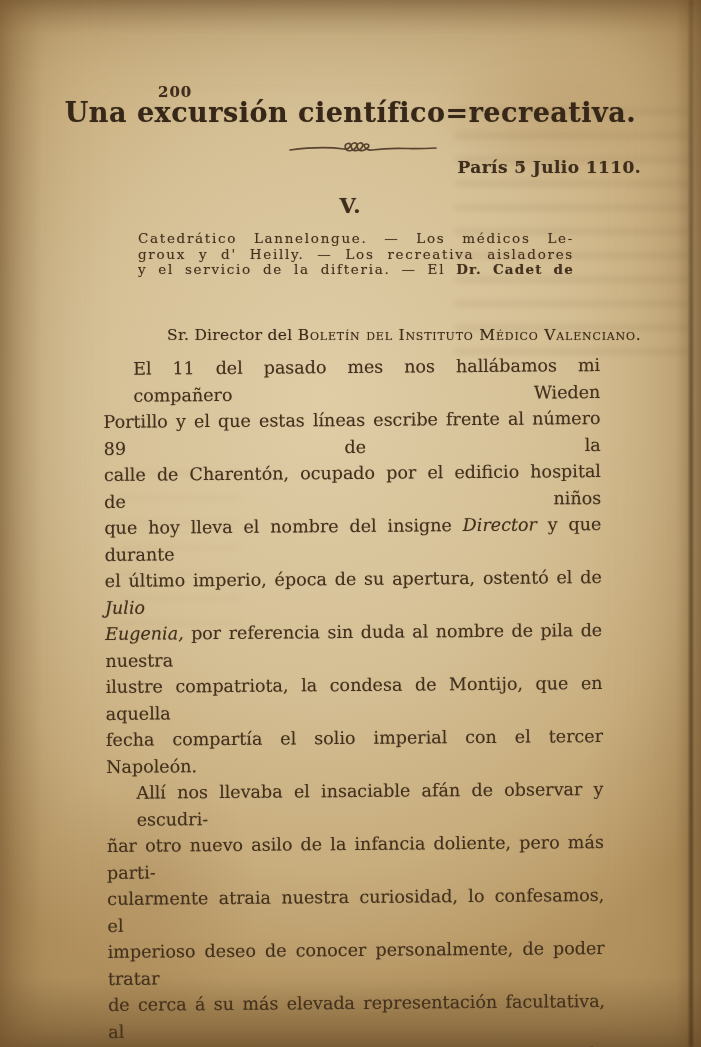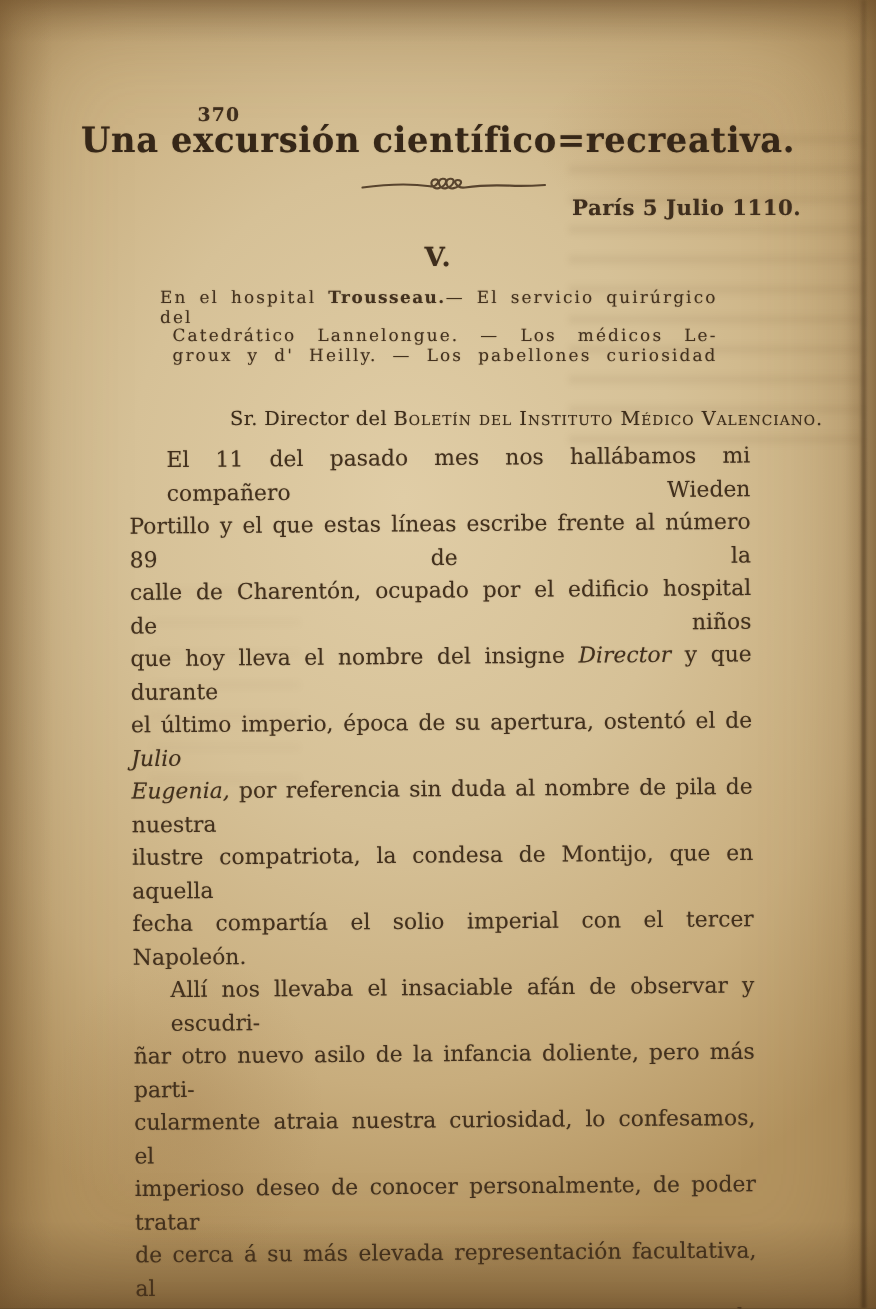--- a/index.html
+++ b/index.html
@@ -40,56 +40,56 @@
   .section-number{position:absolute;left:0;width:100%;top:193px;text-align:center;
     font-size:21px;font-weight:bold;letter-spacing:1px;}
 
   .summary{position:absolute;left:128px;top:231px;width:446px;
     font-size:13.5px;line-height:15.6px;letter-spacing:1.7px;color:#43311e;}
   .summary .sline{text-align:justify;text-align-last:justify;white-space:normal;}
   .summary .sline.cont{margin-left:10px;}
   .summary .sline.last{text-align-last:left;}
   .summary b{letter-spacing:1.2px;}
 
-  .salutation{position:absolute;left:184px;top:326px;font-size:15.5px;color:#3c2c1a;letter-spacing:.3px;}
+  .salutation{position:absolute;left:167px;top:326px;font-size:15.5px;color:#3c2c1a;letter-spacing:.3px;}
   .salutation .smallcaps{font-variant-caps:small-caps;letter-spacing:.8px;}
 
   .bodytext{position:absolute;left:103px;top:352px;width:497px;
     font-size:17.5px;line-height:26.5px;word-spacing:1.5px;color:#42301d;
     transform:rotate(-0.45deg);transform-origin:top right;}
   .bodyline{text-align:justify;text-align-last:justify;}
   .bodyline.indent{padding-left:30px;}
   .bodyline.nojust{text-align-last:left;}
 </style>
 </head>
 <body>
 
 <div id="page">
 
   <div class="smudge s1"></div>
   <div class="smudge s2"></div>
   <div class="bleed b1"></div>
   <div class="bleed b2"></div>
 
-  <div class="page-number ink">370</div>
+  <div class="page-number ink">200</div>
 
   <div class="title ink">Una excursión científico=recreativa.</div>
 
   <svg class="divider" width="150" height="22" viewBox="0 0 150 22">
     <path d="M2 12 C24 9 42 9 56 11 C62 12 65 5 60 5.5 C55 6 57 14 63 12.5 C69 11 71 4.5 66 5 C61 5.5 63 14 69 12.5 C75 11 77 4.5 72 5 C67 5.5 69 14 75 12.5 C81 11 83 6 78 6 C74 6 77 13 84 12 C94 10.5 108 10 120 10.5 C130 11 140 10.5 148 10" fill="none" stroke="#4a3622" stroke-width="1.7" stroke-linecap="round" opacity="0.9"></path>
   </svg>
 
   <div class="dateline ink">París 5 Julio 1110.</div>
 
   <div class="section-number ink">V.</div>
 
   <div class="summary ink" id="summary">
-      <div class="sline">En el hospital <b>Trousseau.</b>— El servicio quirúrgico del</div>
       <div class="sline cont">Catedrático Lannelongue. — Los médicos Le-</div>
-      <div class="sline cont">groux y d' Heilly. — Los pabellones curiosidad</div>
+      <div class="sline cont">groux y d' Heilly. — Los recreativa aisladores</div>
+      <div class="sline cont">y el servicio de la difteria. — El <b>Dr. Cadet de</b></div>
     </div>
 
   <div class="salutation ink">
     <span>Sr. Director del </span><span class="smallcaps">Boletín del Instituto Médico Valenciano.</span>
   </div>
 
   <div class="bodytext ink" id="bodytext">
       <div class="bodyline indent">El 11 del pasado mes nos hallábamos mi compañero Wieden</div>
       <div class="bodyline">Portillo y el que estas líneas escribe frente al número 89 de la</div>
       <div class="bodyline">calle de Charentón, ocupado por el edificio hospital de niños</div>

